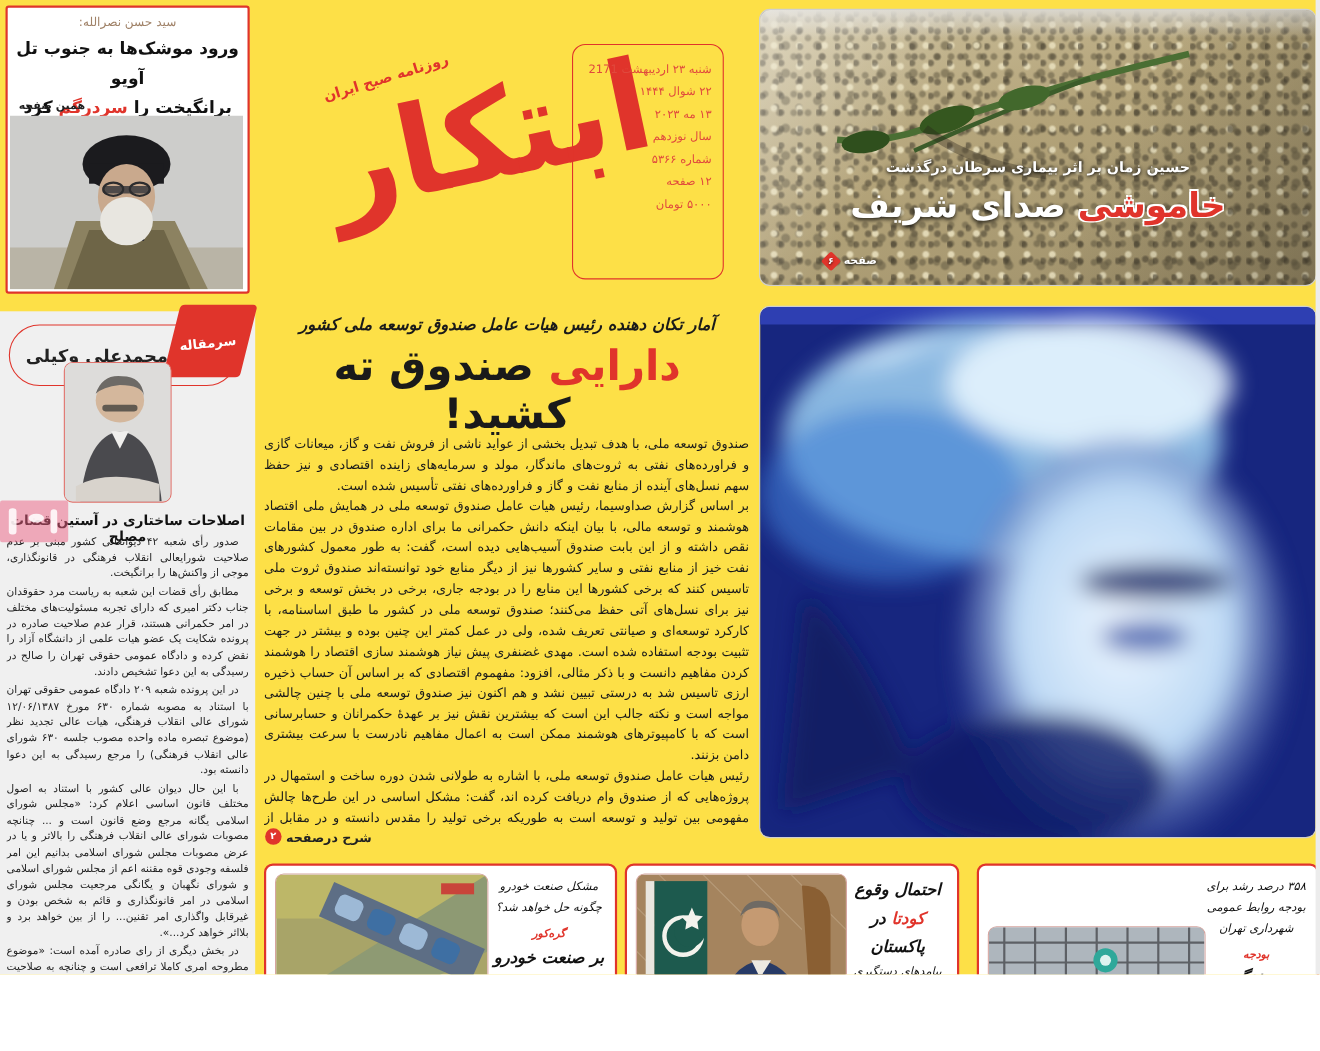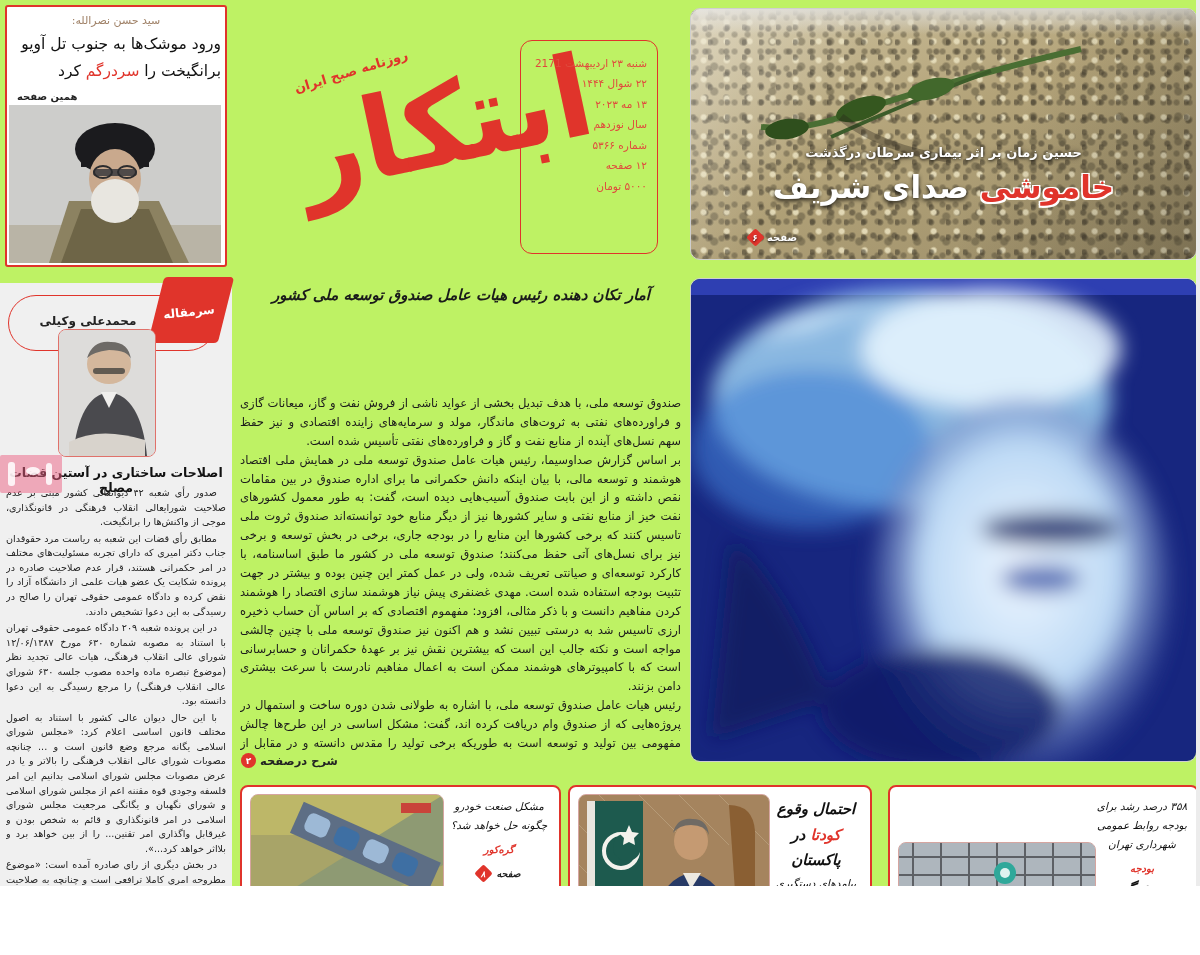--- a/index.html
+++ b/index.html
@@ -1,32 +1,32 @@
 <!DOCTYPE html>
 <html lang="fa"><head>
 <meta charset="utf-8">
 <style>
   html,body{margin:0;padding:0;background:#fff;}
-  .page{position:relative;width:1200px;height:886px;background:#bef264;overflow:hidden;
+  .page{position:relative;width:1200px;height:886px;background:#fde047;overflow:hidden;
         font-family:"DejaVu Sans","Liberation Sans",sans-serif;}
   .fa{direction:rtl;}
   .abs{position:absolute;}
 
   
   .nasr-box{left:5px;top:5px;width:218px;height:258px;border:2px solid #e0342b;border-radius:3px;background:#fff;overflow:hidden;}
   .nasr-kicker{left:0;top:7px;width:100%;text-align:center;font-size:11px;color:#a08268;}
-  .nasr-headline{left:4px;top:24px;width:210px;font-size:15.5px;font-weight:normal;color:#111;line-height:1.75;}
+  .nasr-headline{left:4px;top:24px;width:210px;text-align:center;font-size:15.5px;font-weight:bold;color:#111;line-height:1.75;}
   .nasr-headline .red{color:#e0342b;}
   .nasr-pageref{left:10px;top:84px;font-size:10px;font-weight:bold;color:#222;}
   .nasr-photo{left:2px;top:98px;width:212px;height:158px;}
 
   
   .ed-panel{left:0;top:283px;width:232px;height:665px;background:#f0f0f0;}
   .ed-pill{position:absolute;left:8px;top:12px;width:206px;height:54px;border:1.5px solid #e0342b;border-radius:28px;}
-  .ed-author{position:absolute;left:14px;top:18px;width:130px;text-align:center;font-size:12px;font-weight:bold;color:#222;}
+  .ed-author{position:absolute;left:14px;top:18px;width:130px;text-align:center;font-size:16px;font-weight:bold;color:#222;}
   .ed-ribbon{position:absolute;right:6px;top:-6px;width:70px;height:66px;background:#e0342b;transform:skewX(-14deg);border-radius:4px;}
   .ed-ribbon-label{position:absolute;right:12px;top:22px;width:62px;text-align:center;font-size:12px;font-weight:bold;color:#fff;transform:rotate(-6deg);}
   .ed-photo{position:absolute;left:58px;top:46px;width:96px;height:126px;border:1.5px solid #e0716a;border-radius:8px;overflow:hidden;background:#e9e9e9;}
   .ed-title{position:absolute;left:4px;top:182px;width:224px;text-align:center;font-size:12.5px;font-weight:bold;color:#111;}
   .ed-body{position:absolute;left:6px;top:203px;width:220px;height:440px;overflow:hidden;font-size:9.6px;line-height:1.52;color:#222;text-align:justify;}
   .ed-body p{margin:0 0 2px 0;text-indent:9px;}
   .ed-more{position:absolute;left:8px;top:650px;font-size:10.5px;font-weight:bold;color:#222;display:flex;align-items:center;gap:4px;}
   .watermark{left:0;top:455px;width:62px;height:38px;background:rgba(236,96,130,.5);border-radius:2px;}
   .watermark i{position:absolute;display:block;background:rgba(255,255,255,.85);border-radius:3px;}
 
@@ -209,20 +209,23 @@
         <ellipse cx="360" cy="250" rx="70" ry="16" fill="#0c1a5e" opacity=".8"></ellipse>
         <ellipse cx="350" cy="300" rx="40" ry="14" fill="#1c3a9a" opacity=".7"></ellipse>
         <ellipse cx="250" cy="430" rx="120" ry="60" fill="#0e1c66" opacity=".8"></ellipse>
         <path d="M60 60 Q140 10 260 40 Q180 20 120 50 Z" fill="#dff0ff" opacity=".8"></path>
         <path d="M40 260 Q90 300 140 420 L20 460 Z" fill="#0b1758" opacity=".7"></path>
       </g>
     </svg>
   </div>
 
   <div class="abs fa lead-kicker">آمار تکان دهنده رئیس هیات عامل صندوق توسعه ملی کشور</div>
+  <div class="abs fa lead-title">
+    <span class="red">دارایی</span><span> صندوق ته کشید!</span>
+  </div>
   <div class="abs fa lead-body">
     <p>صندوق توسعه ملی، با هدف تبدیل بخشی از عواید ناشی از فروش نفت و گاز، میعانات گازی و فراورده‌های نفتی به ثروت‌های ماندگار، مولد و سرمایه‌های زاینده اقتصادی و نیز حفظ سهم نسل‌های آینده از منابع نفت و گاز و فراورده‌های نفتی تأسیس شده است.</p>
     <p>بر اساس گزارش صداوسیما، رئیس هیات عامل صندوق توسعه ملی در همایش ملی اقتصاد هوشمند و توسعه مالی، با بیان اینکه دانش حکمرانی ما برای اداره صندوق در بین مقامات نقص داشته و از این بابت صندوق آسیب‌هایی دیده است، گفت: به طور معمول کشورهای نفت خیز از منابع نفتی و سایر کشورها نیز از دیگر منابع خود توانسته‌اند صندوق ثروت ملی تاسیس کنند که برخی کشورها این منابع را در بودجه جاری، برخی در بخش توسعه و برخی نیز برای نسل‌های آتی حفظ می‌کنند؛ صندوق توسعه ملی در کشور ما طبق اساسنامه، با کارکرد توسعه‌ای و صیانتی تعریف شده، ولی در عمل کمتر این چنین بوده و بیشتر در جهت تثبیت بودجه استفاده شده است. مهدی غضنفری پیش نیاز هوشمند سازی اقتصاد را هوشمند کردن مفاهیم دانست و با ذکر مثالی، افزود: مفهموم اقتصادی که بر اساس آن حساب ذخیره ارزی تاسیس شد به درستی تبیین نشد و هم اکنون نیز صندوق توسعه ملی با چنین چالشی مواجه است و نکته جالب این است که بیشترین نقش نیز بر عهدهٔ حکمرانان و حسابرسانی است که با کامپیوترهای هوشمند ممکن است به اعمال مفاهیم نادرست با سرعت بیشتری دامن بزنند.</p>
     <p>رئیس هیات عامل صندوق توسعه ملی، با اشاره به طولانی شدن دوره ساخت و استمهال در پروژه‌هایی که از صندوق وام دریافت کرده اند، گفت: مشکل اساسی در این طرح‌ها چالش مفهومی بین تولید و توسعه است به طوریکه برخی تولید را مقدس دانسته و در مقابل از بازپرداخت وام خودداری می‌کنند در حالیکه ما به دنبال توسعه هستیم و مفهوم این دو متفاوت است و منابع صندوق در بخش تولید نباید رسوب پیدا کند چرا که...</p>
   </div>
   <div class="abs lead-more">
     <span>شرح درصفحه</span>
     <span class="badge-circle">۲</span>
   </div>
 
@@ -243,20 +246,21 @@
         <circle cx="62" cy="112" r="6" fill="#f2f2ee"></circle>
           <rect x="56" y="118" width="12" height="20" fill="#f2f2ee"></rect>
         <circle cx="110" cy="118" r="6" fill="#f2f2ee"></circle>
           <rect x="104" y="124" width="12" height="18" fill="#f2f2ee"></rect>
         <rect x="150" y="8" width="30" height="10" fill="#c9443a"></rect>
       </svg>
     </div>
     <div class="txt" style="left:206px;width:102px;">
       <div class="fa kicker">مشکل صنعت خودرو چگونه حل خواهد شد؟</div>
       <div class="fa h-red">گره‌کور</div>
+      <div class="fa h-black">بر صنعت خودرو</div>
       <div class="pageref" style="justify-content:center;">
         <span>صفحه</span>
         <span class="badge-diamond">
             <span class="n">۸</span>
           </span>
       </div>
     </div>
   </div>
 
   <div class="abs bbox" style="left:568px;width:300px;">

